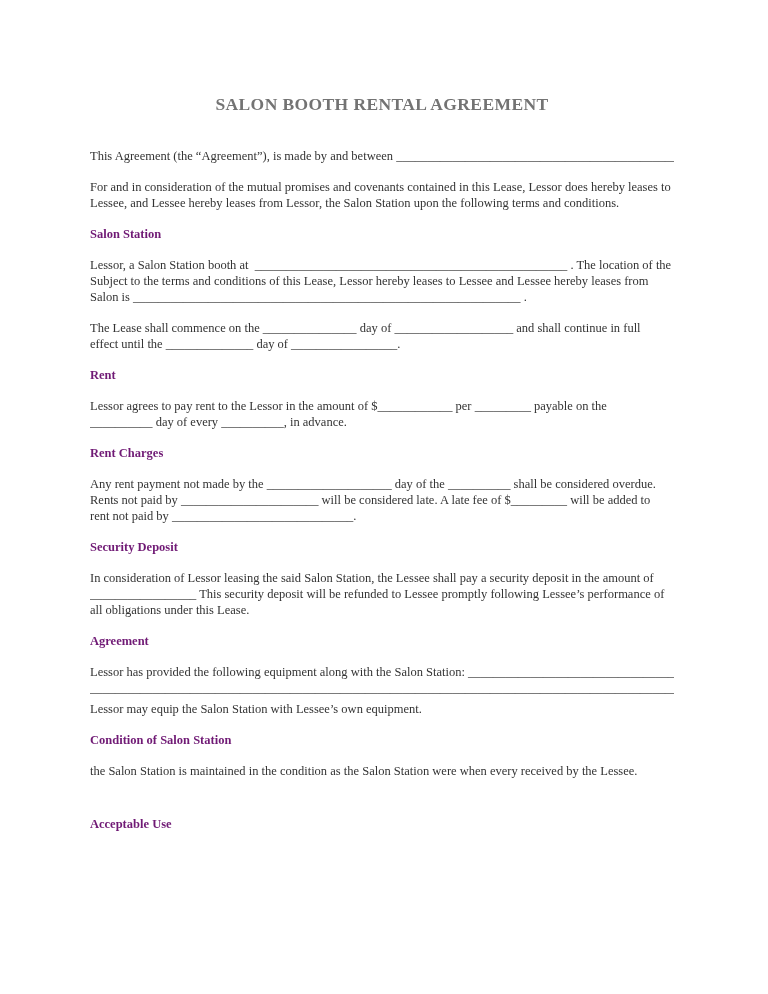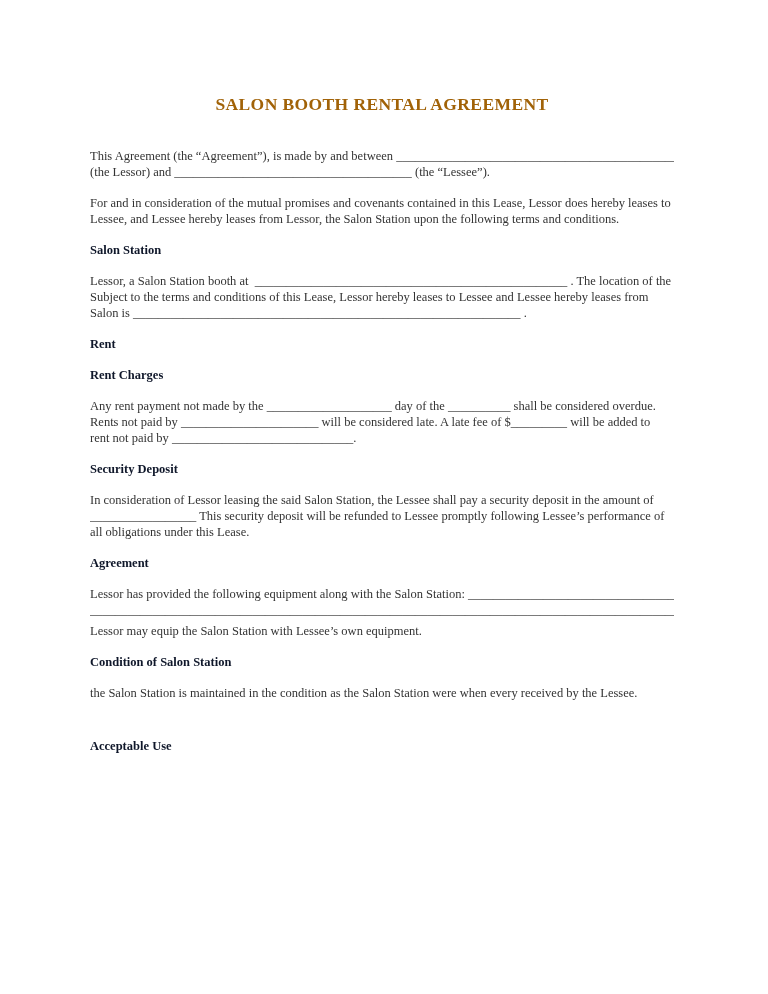--- a/index.html
+++ b/index.html
@@ -18,28 +18,28 @@
     font-size: 12.5px;
     padding: 93px 94px 40px 90px;
     overflow: hidden;
   }
   .doc-title {
     text-align: center;
     font-weight: bold;
     font-size: 17.5px;
     line-height: 22px;
     letter-spacing: 0.4px;
-    color: #a16207;
+    color: #737373;
     margin: 0 0 33px 0;
   }
   .heading {
     font-weight: bold;
     line-height: 16px;
     margin: 0 0 15px 0;
-    color: #0f172a;
+    color: #701a75;
   }
   .para {
     margin: 0 0 15px 0;
   }
   .line {
     line-height: 16px;
     height: 16px;
     white-space: pre;
     overflow: hidden;
   }
@@ -47,33 +47,40 @@
   [data-section-id="acceptable-use-heading"] { margin-top: 37px; }
 </style>
 </head>
 <body>
 
 <div class="page">
   <h1 class="doc-title">SALON BOOTH RENTAL AGREEMENT</h1>
   <div>
       <div data-section-id="intro" class="para">
         <div class="line">This Agreement (the “Agreement”), is made by and between __________________________________________________</div>
-        <div class="line">(the Lessor) and ______________________________________ (the “Lessee”).</div>
       </div>
       <div data-section-id="consideration" class="para">
         <div class="line">For and in consideration of the mutual promises and covenants contained in this Lease, Lessor does hereby leases to</div>
         <div class="line">Lessee, and Lessee hereby leases from Lessor, the Salon Station upon the following terms and conditions.</div>
       </div>
       <div data-section-id="salon-station-heading" class="heading">Salon Station</div>
       <div data-section-id="salon-station" class="para">
         <div class="line">Lessor, a Salon Station booth at  __________________________________________________ . The location of the</div>
         <div class="line">Subject to the terms and conditions of this Lease, Lessor hereby leases to Lessee and Lessee hereby leases from</div>
         <div class="line">Salon is ______________________________________________________________ .</div>
       </div>
+      <div data-section-id="term" class="para">
+        <div class="line">The Lease shall commence on the _______________ day of ___________________ and shall continue in full</div>
+        <div class="line">effect until the ______________ day of _________________.</div>
+      </div>
       <div data-section-id="rent-heading" class="heading">Rent</div>
+      <div data-section-id="rent" class="para">
+        <div class="line">Lessor agrees to pay rent to the Lessor in the amount of $____________ per _________ payable on the</div>
+        <div class="line">__________ day of every __________, in advance.</div>
+      </div>
       <div data-section-id="late-charges-heading" class="heading">Rent Charges</div>
       <div data-section-id="late-charges" class="para">
         <div class="line">Any rent payment not made by the ____________________ day of the __________ shall be considered overdue.</div>
         <div class="line">Rents not paid by ______________________ will be considered late. A late fee of $_________ will be added to</div>
         <div class="line">rent not paid by _____________________________.</div>
       </div>
       <div data-section-id="security-deposit-heading" class="heading">Security Deposit</div>
       <div data-section-id="security-deposit" class="para">
         <div class="line">In consideration of Lessor leasing the said Salon Station, the Lessee shall pay a security deposit in the amount of</div>
         <div class="line">_________________ This security deposit will be refunded to Lessee promptly following Lessee’s performance of</div>

